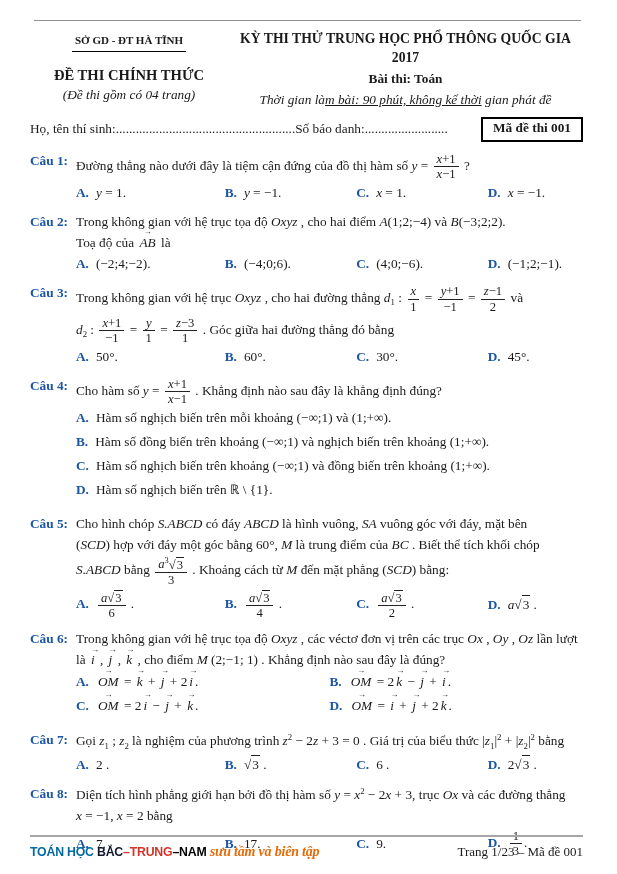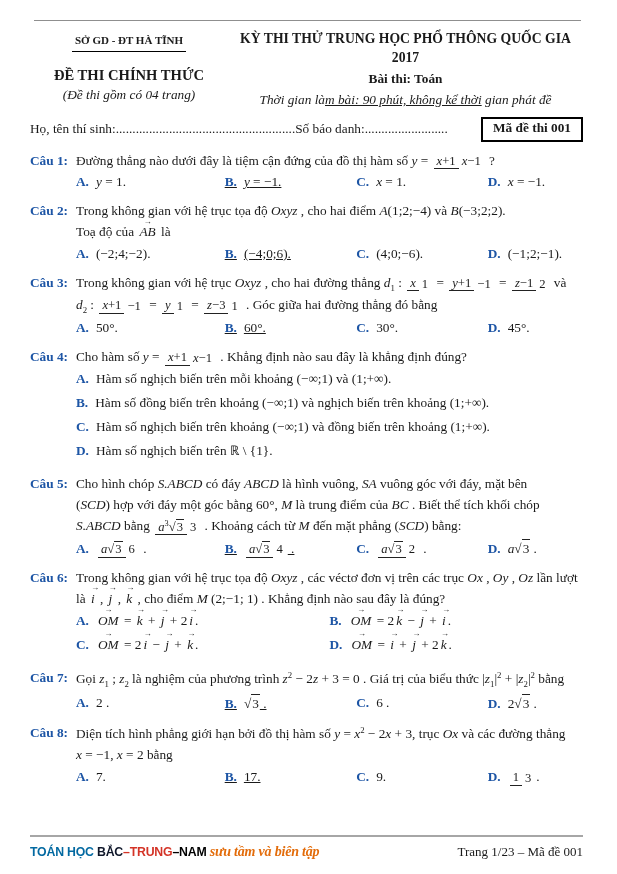--- a/index.html
+++ b/index.html
@@ -22,32 +22,32 @@
   .cand-text{flex:1;white-space:nowrap;overflow:hidden;}
   .exam-code-box{border:2px solid #000;font-weight:bold;padding:0 10px 2px;margin-left:6px;white-space:nowrap;}
   .questions{display:block;}
   .q{display:flex;margin-top:10px;}
   .q-label{width:46px;flex:none;font-weight:bold;color:#1d55a5;}
   .q-body{flex:1;padding-left:0;}
   .q-line{margin-bottom:2px;}
   .opts{margin-top:3px;}
   .opts.row4{display:flex;align-items:center;gap:42px;}
   .opts.row4 .opt:nth-child(1){width:28%;}
-  .opts.row4 .opt:nth-child(2){width:23.5%;text-decoration:underline;}
+  .opts.row4 .opt:nth-child(2){width:23.5%;}
   .opts.row4 .opt:nth-child(3){width:23.5%;}
   .opts.row4 .opt:nth-child(4){width:25%;}
   .opts.grid2{display:flex;flex-wrap:wrap;}
   .opts.grid2 .opt{width:50%;box-sizing:border-box;margin-bottom:5px;}
   .opts.stack .opt{margin-bottom:5px;}
   .letter{color:#1d55a5;font-weight:bold;margin-right:7px;}
   .rt{font-style:normal;}
   .mi{font-style:italic;}
   sup{font-size:0.66em;}
   sub{font-size:0.66em;}
-  .frac{display:inline-flex;flex-direction:row;align-items:center;vertical-align:middle;
+  .frac{display:inline-flex;flex-direction:column;align-items:center;vertical-align:middle;
         line-height:1.12;font-size:0.95em;margin:0 2px;text-align:center;}
   .fn{border-bottom:1px solid #222;padding:0 3px;display:block;}
   .fd{padding:0 3px;display:block;}
   .vec{font-style:italic;position:relative;display:inline-block;margin:0 2px;}
   .vec::after{content:"\2192";position:absolute;left:0;right:0;top:-0.68em;font-size:0.62em;
               text-align:center;font-style:normal;line-height:1;}
   .sqrt{display:inline-flex;align-items:baseline;}
   .rad{font-style:normal;}
   .ovl{border-top:1.1px solid #222;padding:0 1px;font-style:normal;}
   .footer{position:absolute;left:30px;right:34px;bottom:12px;}

